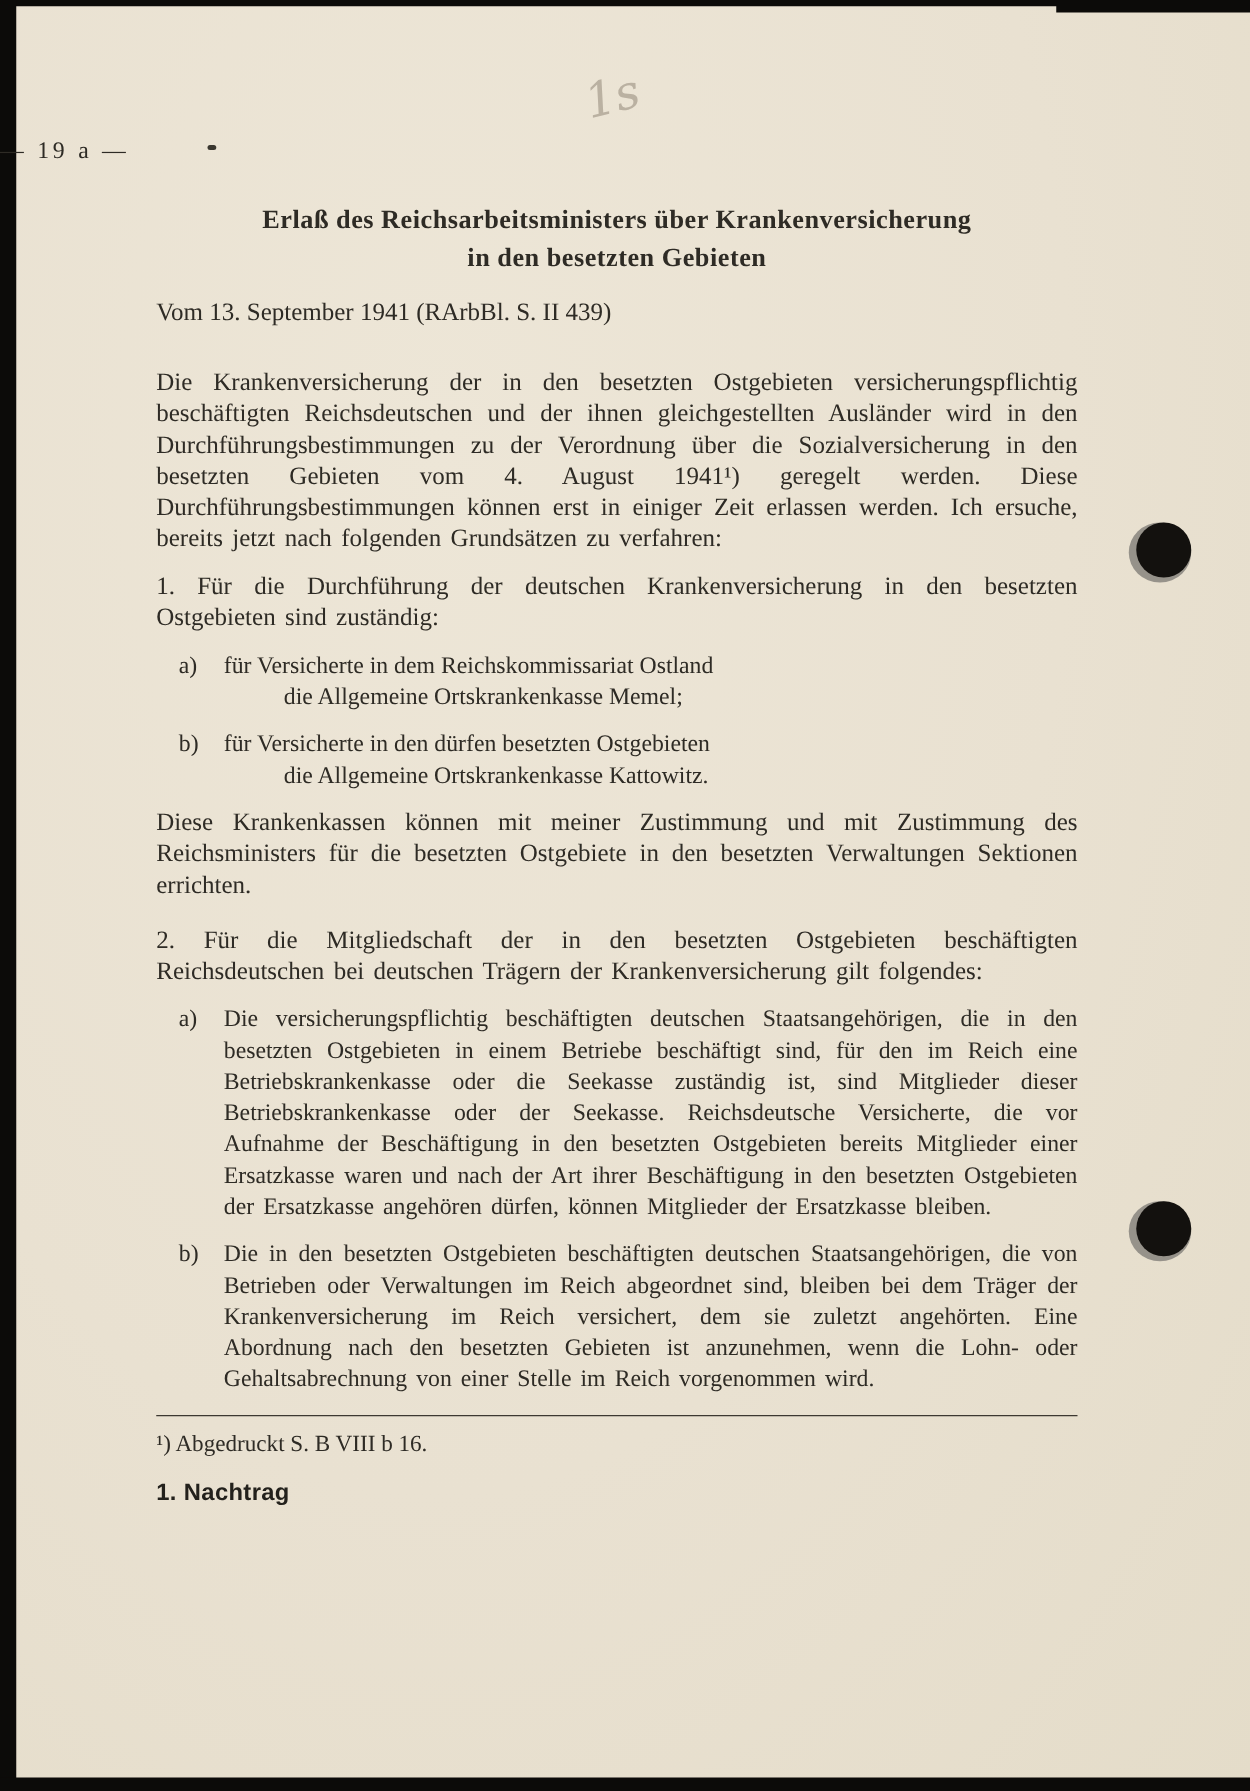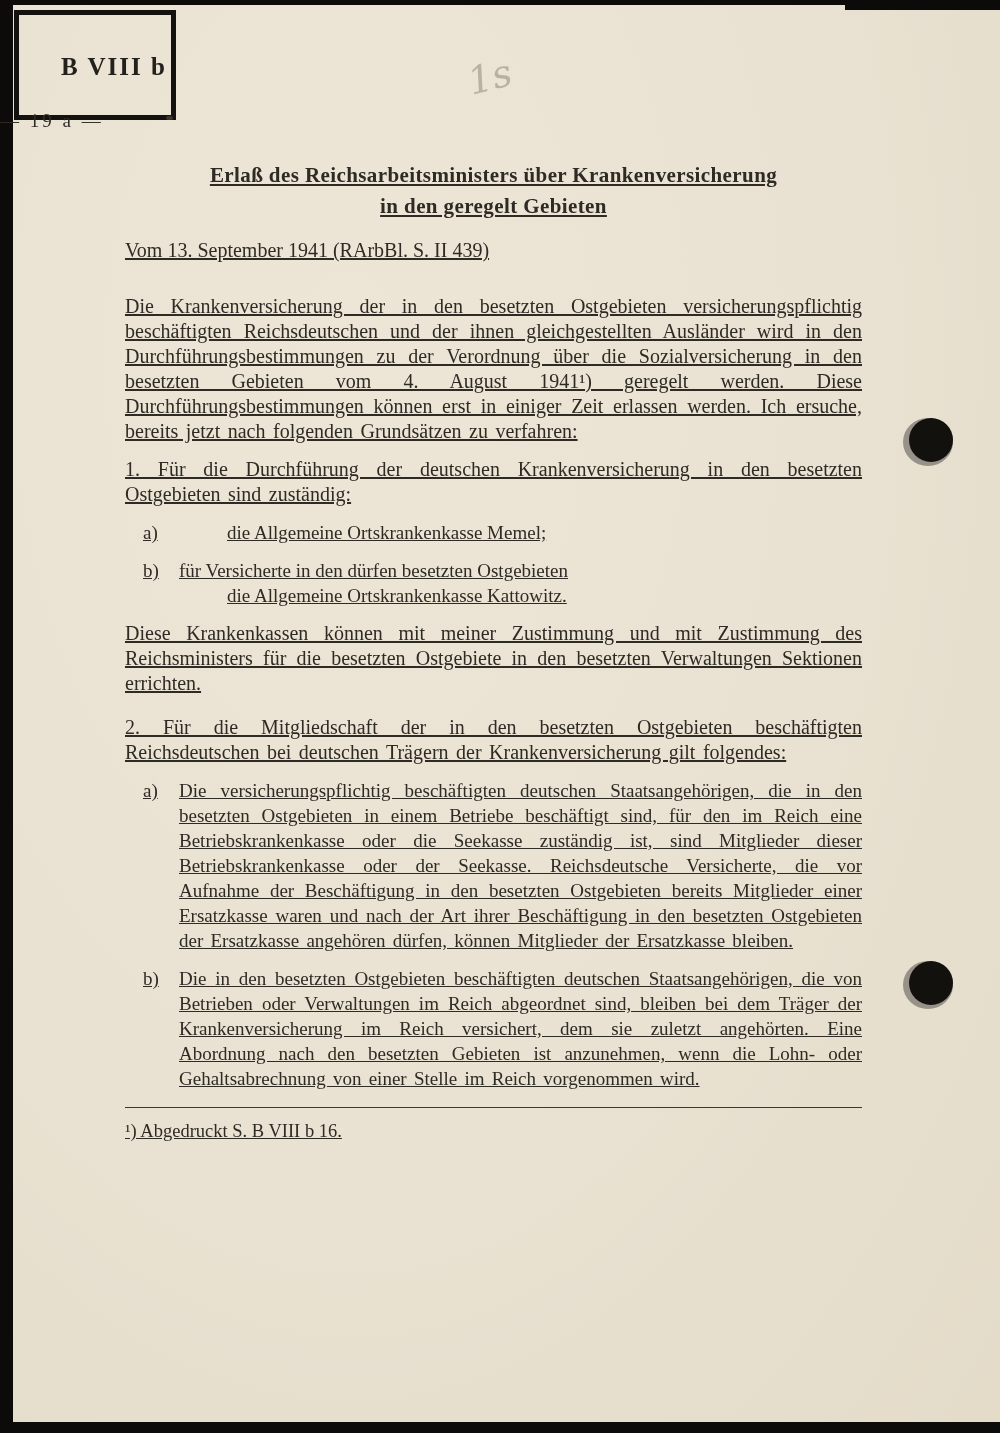--- a/index.html
+++ b/index.html
@@ -57,21 +57,21 @@
   }
 
   
   .hole { position: absolute; width: 50px; height: 48px; border-radius: 50%; background: #96928a; }
   .hole .hole-inner { position: absolute; right: 0; top: 0; width: 44px; height: 44px; border-radius: 50%; background: #13110e; }
   .hole-top { left: 903px; top: 418px; }
   .hole-bottom { left: 903px; top: 961px; }
 
   
   .content {
-    position: absolute; left: 125px; top: 160px; width: 737px; text-decoration: underline;
+    position: absolute; left: 125px; top: 160px; width: 737px;
   }
   .title-line1, .title-line2 {
     text-align: center; font-weight: bold; font-size: 21px; line-height: 31px;
     letter-spacing: 0.4px;
   }
   .date-line {
     text-align: left; font-size: 20px; margin-top: 17px;
   }
   .body-block { margin-top: 32px; }
 
@@ -113,51 +113,49 @@
 </head>
 <body>
 
 <div class="page">
 
   <div class="edge-top"></div>
   <div class="edge-top-right"></div>
   <div class="edge-left"></div>
   <div class="edge-bottom"></div>
 
-  <div class="corner-box">
-    <span class="label">B VIII b</span>
-  </div>
   <div class="corner-box-mark"></div>
 
   <div class="pencil-mark">1s</div>
 
   <div class="page-number">— 19 a —</div>
 
   <div class="hole hole-top">
     <div class="hole-inner"></div>
   </div>
   <div class="hole hole-bottom">
     <div class="hole-inner"></div>
   </div>
 
   <div class="content">
 
     <div class="title-line1">Erlaß des Reichsarbeitsministers über Krankenversicherung</div>
-    <div class="title-line2">in den geregelt Gebieten</div>
+    <div class="title-line2">in den besetzten Gebieten</div>
     <div class="date-line">Vom 13. September 1941 (RArbBl. S. II 439)</div>
 
     <div class="body-block">
 
       <p class="para">Die Krankenversicherung der in den besetzten Ostgebieten versicherungspflichtig beschäftigten Reichsdeutschen und der ihnen gleichgestellten Ausländer wird in den Durchführungsbestimmungen zu der Verordnung über die Sozialversicherung in den besetzten Gebieten vom 4. August 1941¹) geregelt werden. Diese Durchführungsbestimmungen können erst in einiger Zeit erlassen werden. Ich ersuche, bereits jetzt nach folgenden Grundsätzen zu verfahren:</p>
 
       <p class="para">1. Für die Durchführung der deutschen Krankenversicherung in den besetzten Ostgebieten sind zuständig:</p>
 
       <div class="sub-simple">
         <span class="marker">a)</span>
         <div>
+          <div class="line1">für Versicherte in dem Reichskommissariat Ostland</div>
           <div class="line2">die Allgemeine Ortskrankenkasse Memel;</div>
         </div>
       </div>
 
       <div class="sub-simple">
         <span class="marker">b)</span>
         <div>
           <div class="line1">für Versicherte in den dürfen besetzten Ostgebieten</div>
           <div class="line2">die Allgemeine Ortskrankenkasse Kattowitz.</div>
         </div>
@@ -176,17 +174,18 @@
 
       <div class="sub-para">
         <span class="marker">b)</span>
         <div class="sub-text">Die in den besetzten Ostgebieten beschäftigten deutschen Staatsangehörigen, die von Betrieben oder Verwaltungen im Reich abgeordnet sind, bleiben bei dem Träger der Krankenversicherung im Reich versichert, dem sie zuletzt angehörten. Eine Abordnung nach den besetzten Gebieten ist anzunehmen, wenn die Lohn- oder Gehaltsabrechnung von einer Stelle im Reich vorgenommen wird.</div>
       </div>
 
       <hr class="footnote-rule">
 
       <div class="footnote">¹) Abgedruckt S. B VIII b 16.</div>
 
+      <div class="footer-label">1. Nachtrag</div>
 
     </div>
   </div>
 
 </div>
 
 </body></html>

